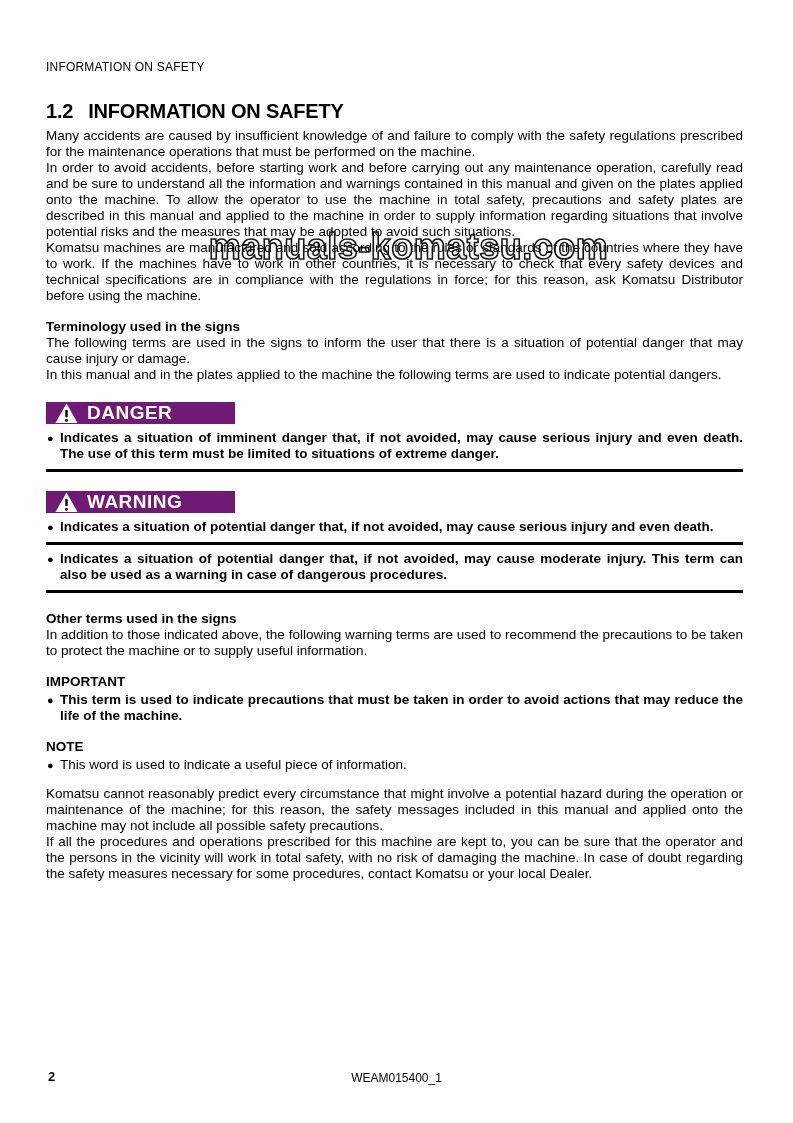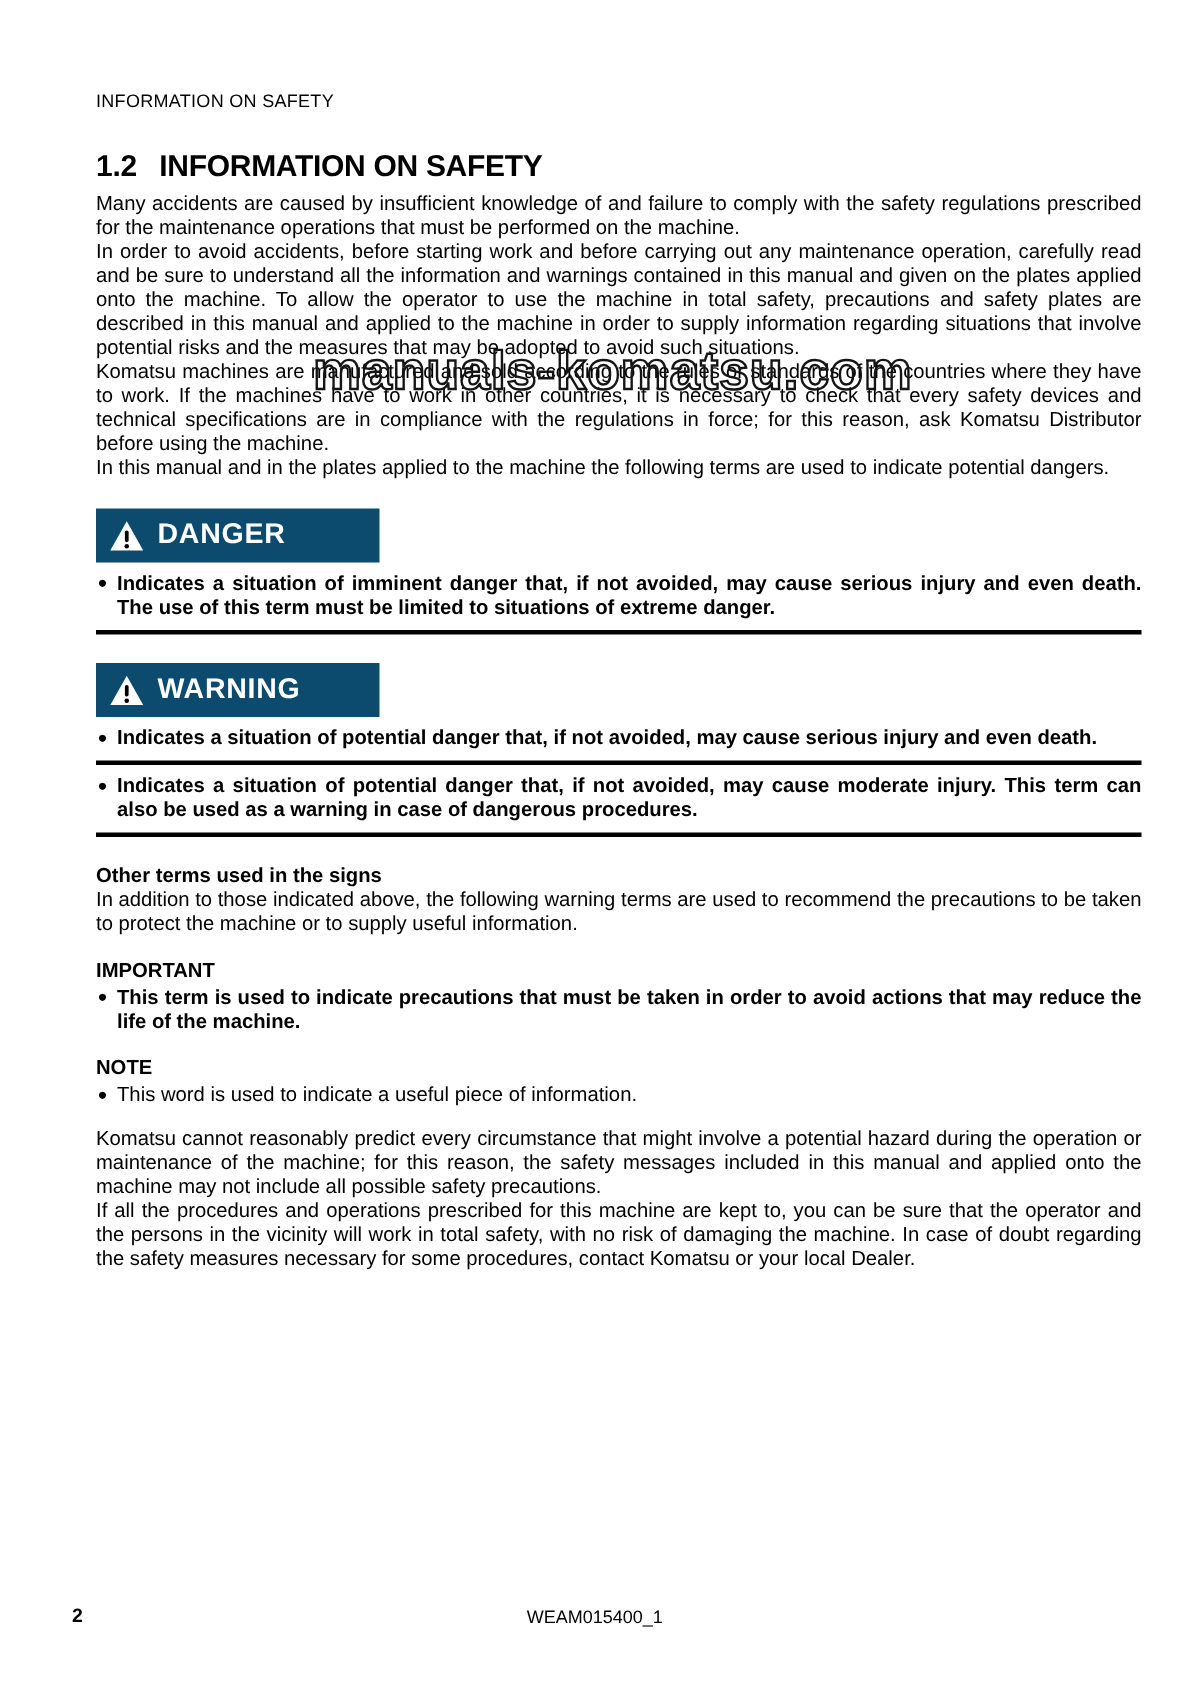--- a/index.html
+++ b/index.html
@@ -10,21 +10,21 @@
     color: #000;
   }
   .page {
     position: relative;
     width: 793px; height: 1123px;
     background: #fff;
     overflow: hidden;
   }
   .content {
     position: absolute;
-    left: 64px; top: 0;
+    left: 46px; top: 0;
     width: 697px;
   }
   .running-header {
     margin-top: 60px;
     font-size: 12px;
     letter-spacing: 0.2px;
   }
   .title {
     margin-top: 26px;
     font-size: 20px;
@@ -41,22 +41,22 @@
   .intro { margin-top: 5px; }
   .subheading {
     font-weight: bold;
     font-size: 13.5px;
     line-height: 16px;
   }
   .mt15 { margin-top: 15px; }
   .mt18 { margin-top: 18px; }
   .sign-box {
     margin-top: 19px;
-    width: 189px; height: 36px;
-    background: #0c4a6e;
+    width: 189px; height: 22px;
+    background: #701a75;
     display: flex;
     align-items: center;
     padding-left: 9px;
   }
   .sign-box .sign-label {
     color: #fff;
     font-weight: bold;
     font-size: 19px;
     margin-left: 9px;
     letter-spacing: 0.5px;
@@ -125,21 +125,23 @@
     <div class="title">
       <span class="num">1.2</span><span>INFORMATION ON SAFETY</span>
     </div>
 
     <div class="body-text intro">
       <p>Many accidents are caused by insufficient knowledge of and failure to comply with the safety regulations prescribed for the maintenance operations that must be performed on the machine.</p>
       <p>In order to avoid accidents, before starting work and before carrying out any maintenance operation, carefully read and be sure to understand all the information and warnings contained in this manual and given on the plates applied onto the machine. To allow the operator to use the machine in total safety, precautions and safety plates are described in this manual and applied to the machine in order to supply information regarding situations that involve potential risks and the measures that may be adopted to avoid such situations.</p>
       <p>Komatsu machines are manufactured and sold according to the rules or standards of the countries where they have to work. If the machines have to work in other countries, it is necessary to check that every safety devices and technical specifications are in compliance with the regulations in force; for this reason, ask Komatsu Distributor before using the machine.</p>
     </div>
 
+    <div class="subheading mt15">Terminology used in the signs</div>
     <div class="body-text">
+      <p>The following terms are used in the signs to inform the user that there is a situation of potential danger that may cause injury or damage.</p>
       <p>In this manual and in the plates applied to the machine the following terms are used to indicate potential dangers.</p>
     </div>
 
     <div class="sign-box">
       <span>
         <svg class="tri-icon" width="23" height="21" viewBox="0 0 24 22">
           <path d="M12 0.5 L23.5 21 L0.5 21 Z" fill="#ffffff"></path>
           <rect x="10.7" y="7" width="2.6" height="8" rx="1.2" fill="#000000"></rect>
           <circle cx="12" cy="18" r="1.6" fill="#000000"></circle>
         </svg>

